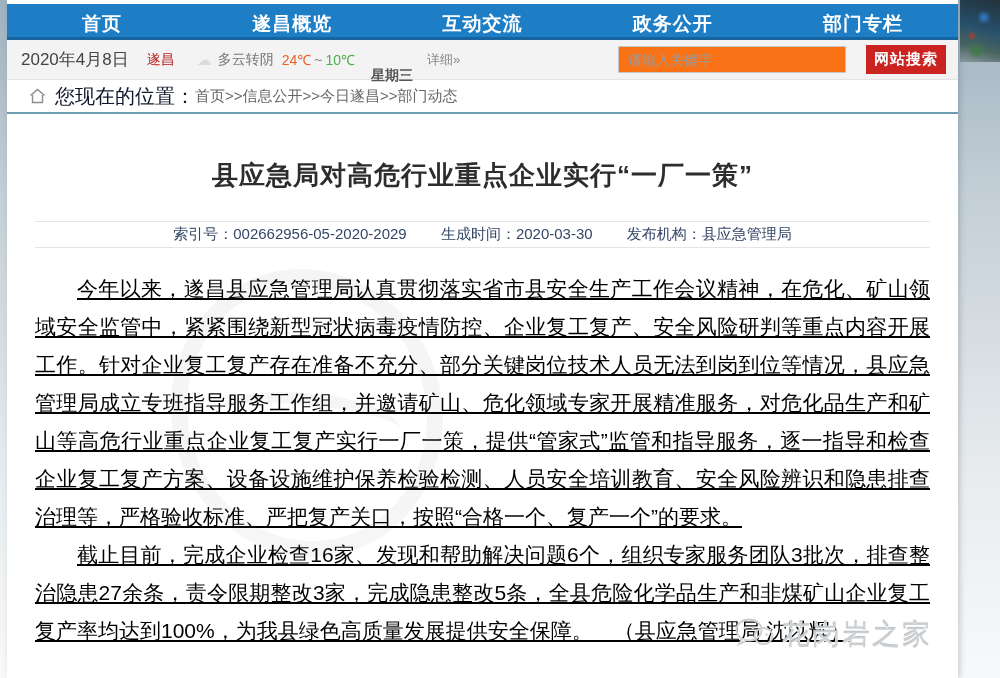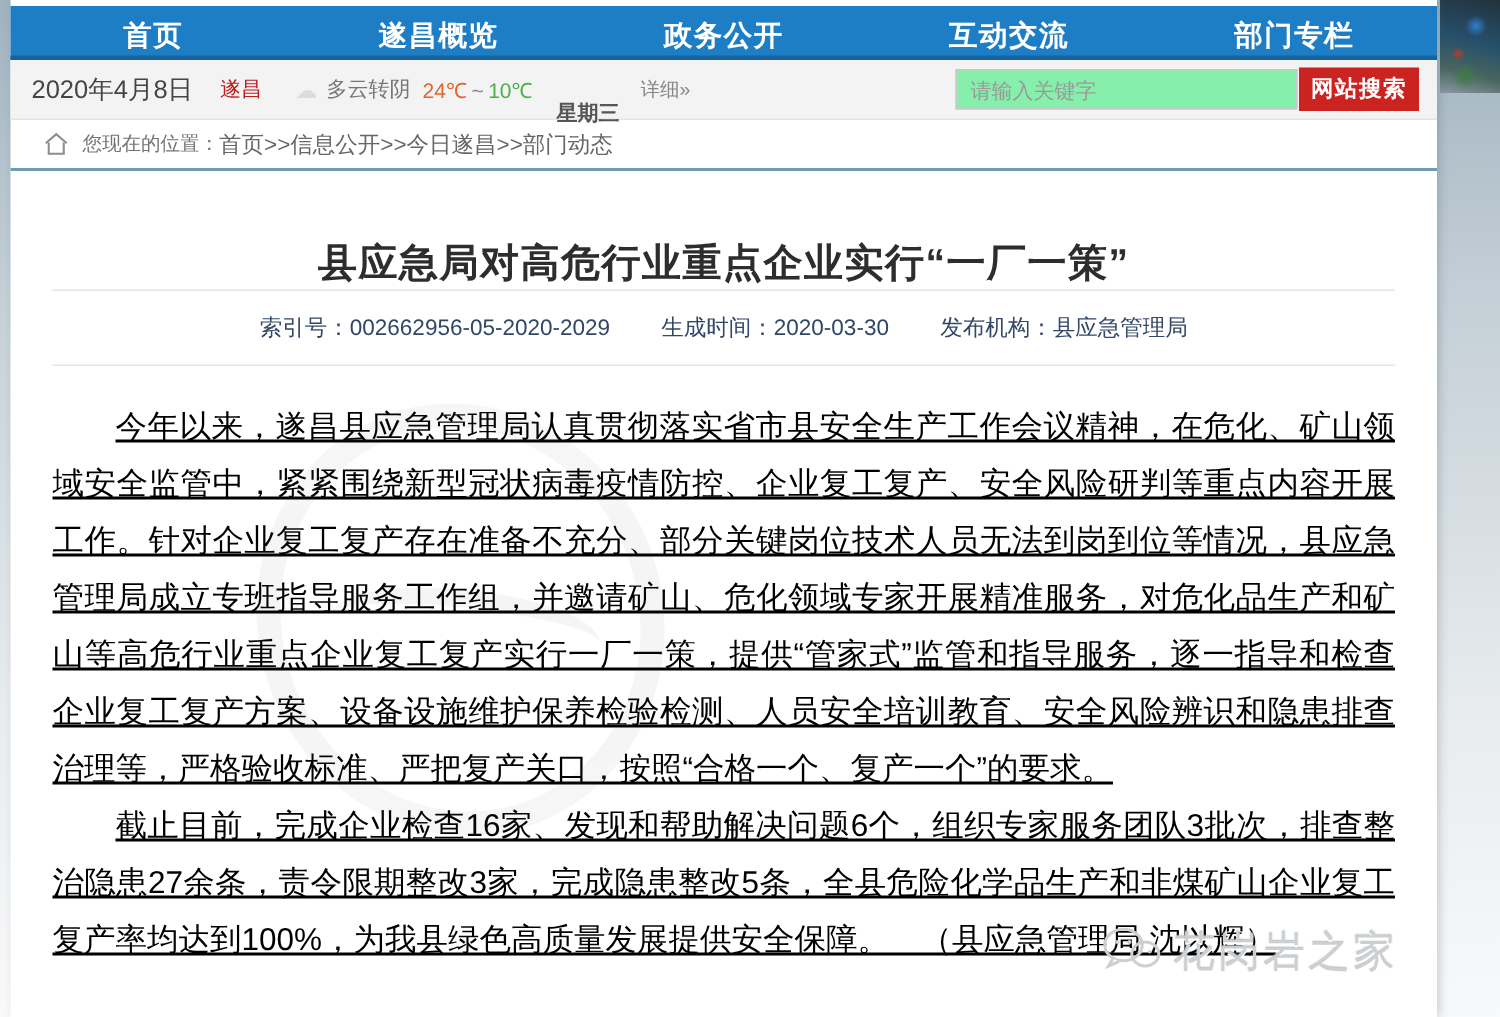--- a/index.html
+++ b/index.html
@@ -30,40 +30,40 @@
   .date { font-size:17px; color:#444; }
   .loc { font-size:14px; color:#b91c1c; margin-left:18px; }
   .cloud { font-size:15px; color:#d9dde0; margin-left:22px; }
   .weather { font-size:14px; color:#777; margin-left:6px; }
   .temp-hi { font-size:14px; color:#e8622a; margin-left:8px; }
   .temp-sep { font-size:14px; color:#888; margin:0 3px; }
   .temp-lo { font-size:14px; color:#4fae4a; }
   .weekday { font-size:14px; color:#555; font-weight:bold; margin-left:16px;margin-top:33px; }
   .detail { font-size:13px; color:#888; margin-left:14px; text-decoration:none; cursor:pointer; }
   .search { margin-left:auto; display:flex; align-items:center; }
-  .search input { width:228px; height:27px; border:1px solid #c9c9c9; background:#86efac;
+  .search input { width:228px; height:27px; border:1px solid #c9c9c9; background:#f97316;
     font-size:14px; padding-left:9px; color:#333; outline:none;
     font-family:"Liberation Sans", sans-serif; }
   .search input::placeholder { color:#9a9a9a; }
-  .search button { width:80px; height:29px; margin-left:1px; border:none; background:#cb2320;
+  .search button { width:80px; height:29px; margin-left:20px; border:none; background:#cb2320;
     color:#fff; font-size:15px; font-weight:bold; letter-spacing:1px; cursor:pointer;
     font-family:"Liberation Sans", sans-serif; }
 
   
   .breadcrumb { height:34px; border-bottom:2px solid #6e9db3; display:flex;
     align-items:center; padding-left:22px; }
   .home-ic { display:inline-flex; margin-right:9px; }
-  .crumb-label { font-size:13px; color:#737373; }
+  .crumb-label { font-size:20px; color:#0f172a; }
   .crumb-path { font-size:15px; color:#666; cursor:pointer; }
 
   
   .article { padding:0 28px; position:relative; }
   .article h1 { margin-top:44px; text-align:center; font-size:26px; font-weight:bold;
     color:#2d2d2d; letter-spacing:1px; }
-  .meta { margin-top:0; padding:15px 0; border-top:1px solid #e5e5e5;
+  .meta { margin-top:28px; padding:3px 0; border-top:1px solid #e5e5e5;
     border-bottom:1px solid #e5e5e5; text-align:center; font-size:15px; color:#334766; }
   .meta-item { margin:0 15px; white-space:nowrap; }
   .content { margin-top:22px; font-size:21px; line-height:38px; color:#000000;
     text-align:justify;text-decoration:underline; }
   .content p { text-indent:2em; }
 
   
   .stamp { position:absolute; left:165px; top:268px; width:270px; height:290px;
     pointer-events:none; opacity:.055;
     border:16px solid #555; border-radius:50%;
@@ -80,22 +80,22 @@
 </head>
 <body>
 
 <div class="bg-fragment"></div>
 
 <div class="page">
 
   <nav class="mainnav">
     <a class="nav-item">首页</a>
     <a class="nav-item">遂昌概览</a>
+    <a class="nav-item">互动交流</a>
     <a class="nav-item">政务公开</a>
-    <a class="nav-item">互动交流</a>
     <a class="nav-item">部门专栏</a>
   </nav>
 
   <div class="infobar">
     <span class="date">2020年4月8日</span>
     <span class="loc">遂昌</span>
     <span class="cloud">☁</span>
     <span class="weather">多云转阴</span>
     <span class="temp-hi">24℃</span>
     <span class="temp-sep">~</span>

